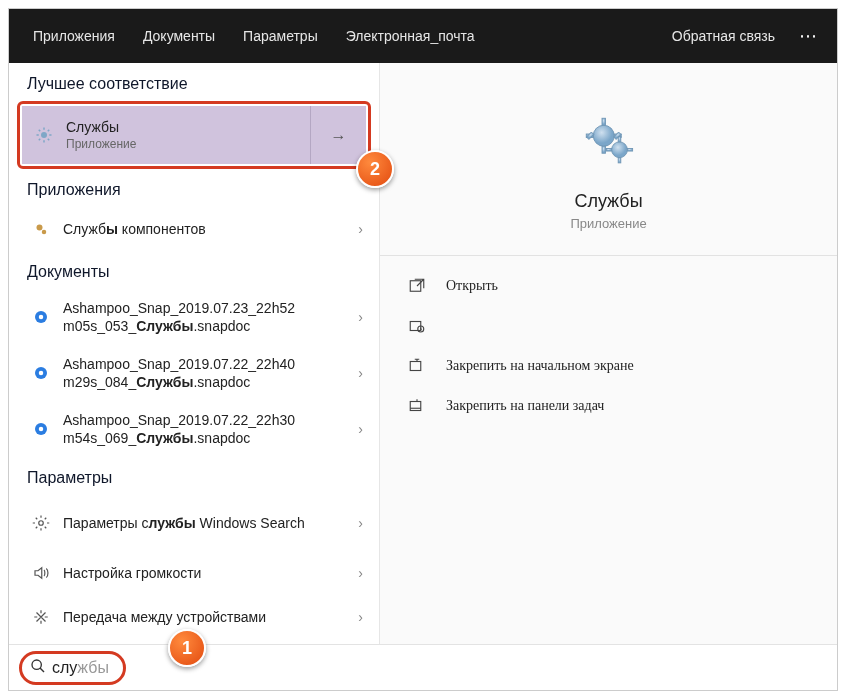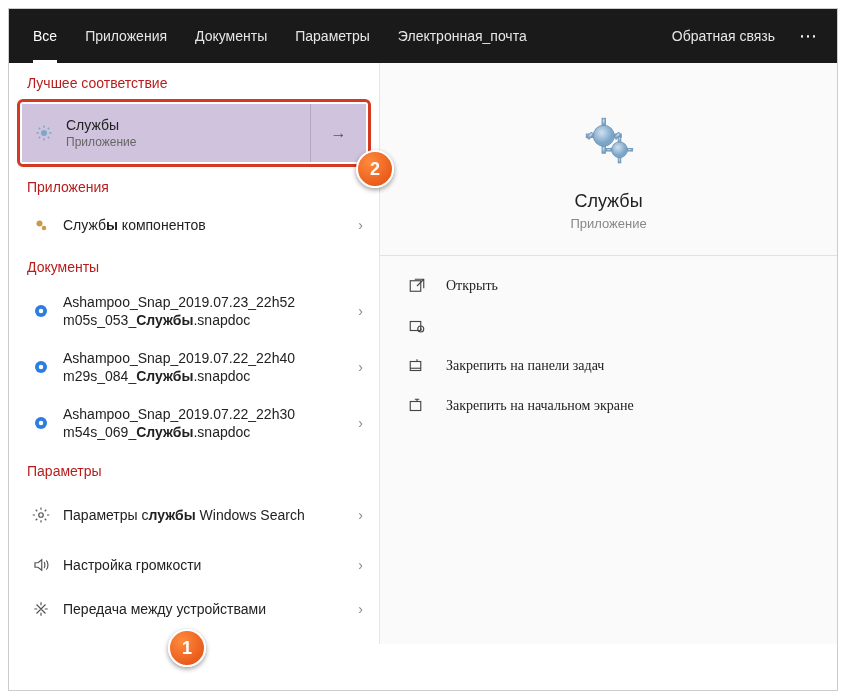--- a/index.html
+++ b/index.html
@@ -58,22 +58,22 @@
   }
 
   
   .left {
     width: 370px;
     background: #fff;
     overflow: hidden;
     position: relative;
   }
   .section-label {
-    font-size: 14px;
-    color: #b91c1c;
+    font-size: 16px;
+    color: #0f172a;
     padding: 12px 16px 8px 18px;
   }
   .best {
     margin: 0 8px;
     border: 3px solid #d43a21;
     border-radius: 6px;
     padding: 2px;
   }
   .best-inner {
     display: flex;
@@ -194,21 +194,20 @@
 
   
   .gear-small svg, .doc-ic svg, .cog svg, .vol svg, .dev svg, .open-ic svg, .admin-ic svg, .loc-ic svg, .pin-ic svg, .tb-ic svg { width: 18px; height: 18px; }
 </style>
 </head>
 <body>
 
 <div class="frame">
 
   <div class="tabs">
-    <div class="tab active">Все</div>
     <div class="tab">Приложения</div>
     <div class="tab">Документы</div>
     <div class="tab">Параметры</div>
     <div class="tab">Электронная_почта</div>
     <div class="spacer"></div>
     <div class="tab">Обратная связь</div>
     <div class="menu-dots">⋯</div>
   </div>
 
   <div class="body">
@@ -399,39 +398,51 @@
         <div class="action">
           <span class="aic admin-ic">
             <svg viewBox="0 0 24 24" fill="none" stroke="#444" stroke-width="1.5">
                 <rect x="3" y="6" width="14" height="12"></rect>
                 <circle cx="17" cy="16" r="4"></circle>
                 <path d="M17 14v2l1 1"></path>
               </svg>
           </span>
         </div>
         <div class="action">
+          <span class="aic pin-ic">
+            <svg viewBox="0 0 24 24" fill="none" stroke="#444" stroke-width="1.5">
+                <rect x="3" y="6" width="14" height="12"></rect>
+                <path d="M12 6v-3M9 3h6"></path>
+              </svg>
+          </span>
+          <span>Закрепить на начальном экране</span>
+        </div>
+        <div class="action">
           <span class="aic tb-ic">
             <svg viewBox="0 0 24 24" fill="none" stroke="#444" stroke-width="1.5">
                 <rect x="3" y="6" width="14" height="12"></rect>
                 <line x1="3" y1="15" x2="17" y2="15"></line>
                 <path d="M12 6v-3"></path>
               </svg>
           </span>
           <span>Закрепить на панели задач</span>
         </div>
-        <div class="action">
-          <span class="aic pin-ic">
-            <svg viewBox="0 0 24 24" fill="none" stroke="#444" stroke-width="1.5">
-                <rect x="3" y="6" width="14" height="12"></rect>
-                <path d="M12 6v-3M9 3h6"></path>
-              </svg>
-          </span>
-          <span>Закрепить на начальном экране</span>
-        </div>
       </div>
     </div>
   </div>
 
+  <div class="searchbar">
+    <div class="search-box">
+      <span class="search-icon">
+        <svg width="16" height="16" viewBox="0 0 24 24" fill="none" stroke="#333" stroke-width="2">
+            <circle cx="10" cy="10" r="7"></circle>
+            <line x1="15" y1="15" x2="21" y2="21"></line>
+          </svg>
+      </span>
+      <span style="color:#222">слу</span>
+        <span class="caret-grey">жбы</span>
+    </div>
+  </div>
 
 </div>
 
 <div class="callout c1">1</div>
 <div class="callout c2">2</div>
 
 </body></html>

